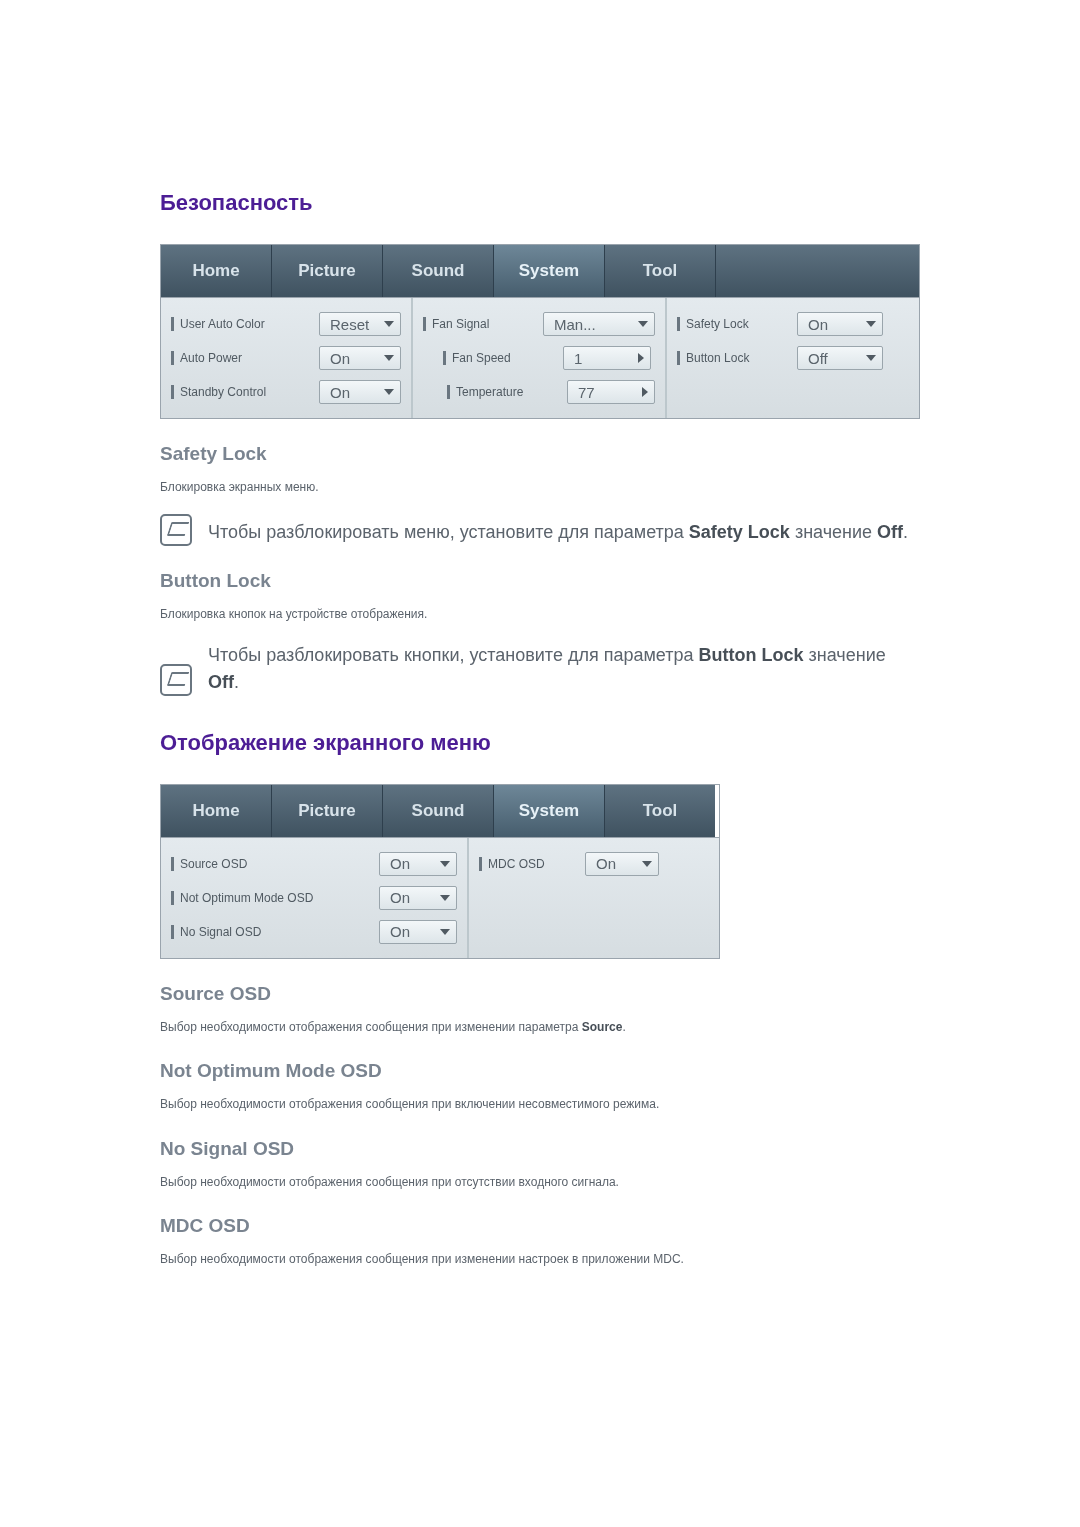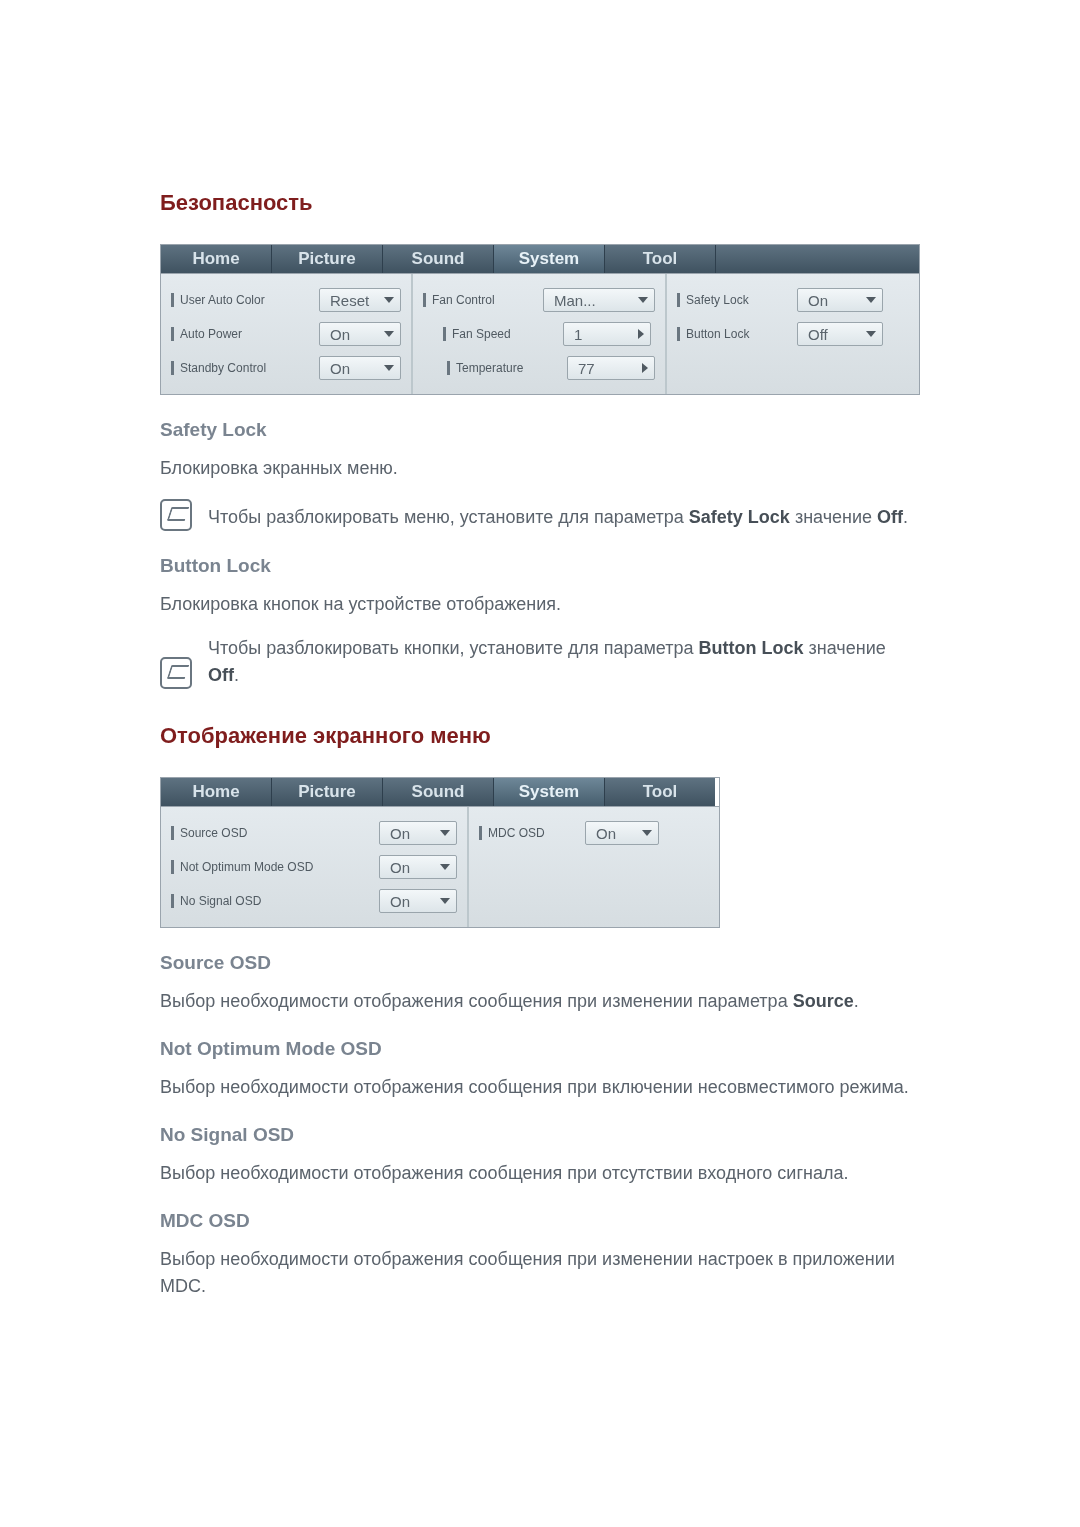--- a/index.html
+++ b/index.html
@@ -6,33 +6,33 @@
   body{
     font-family:Arial, Helvetica, sans-serif;
     font-size:18px;
     color:#333;
     width:1080px;
     min-height:1527px;
     box-sizing:border-box;
     padding:190px 160px 60px 160px;
   }
   h2.orange{
-    color:#7f1d1d;
+    color:#4c1d95;
     font-size:22px;
     font-weight:700;
     margin:0 0 28px 0;
   }
   .panel-tabs{
     display:flex;
     border:1px solid #9aa4ad;
     border-bottom:none;
   }
   .panel-tabs .tab{
     flex:0 0 auto;
-    padding:4px 0;
+    padding:16px 0;
     width:110px;
     text-align:center;
     font-size:17px;
     color:#d8e3ea;
     font-weight:700;
     border-right:1px solid #2e3f4d;
     background:linear-gradient(#5e7281,#3f5260);
   }
   .panel-tabs .tab.active{
     background:linear-gradient(#6e8798,#465d6d);
@@ -99,21 +99,21 @@
     border-right:none;
   }
   
   h3.grey{
     font-size:19px;
     color:#7a8490;
     font-weight:700;
     margin:24px 0 14px 0;
   }
   p.body{
-    font-size:18px;
+    font-size:12px;
     color:#5b636c;
     margin:0 0 18px 0;
     line-height:1.45;
   }
   .note{
     display:flex;
     align-items:flex-end;
     margin:0 0 22px 0;
   }
   .note .icon{
@@ -178,21 +178,21 @@
         <div class="prow">
           <div class="plabel" style="width: 148px;">Standby Control</div>
           <div class="pselect" style="width: 82px;">
             <span>On</span>
             <span class="arr"></span>
           </div>
         </div>
       </div>
       <div class="pcol">
         <div class="prow">
-          <div class="plabel" style="width: 120px;">Fan Control</div>
+          <div class="plabel" style="width: 120px;">Fan Signal</div>
           <div class="pselect" style="width: 112px;">
             <span>Man...</span>
             <span class="arr"></span>
           </div>
         </div>
         <div class="prow">
           <div class="plabel" style="width: 120px; margin-left: 20px;">Fan Speed</div>
           <div class="pselect" style="width: 88px;">
             <span>1</span>
             <span class="arr right"></span>

